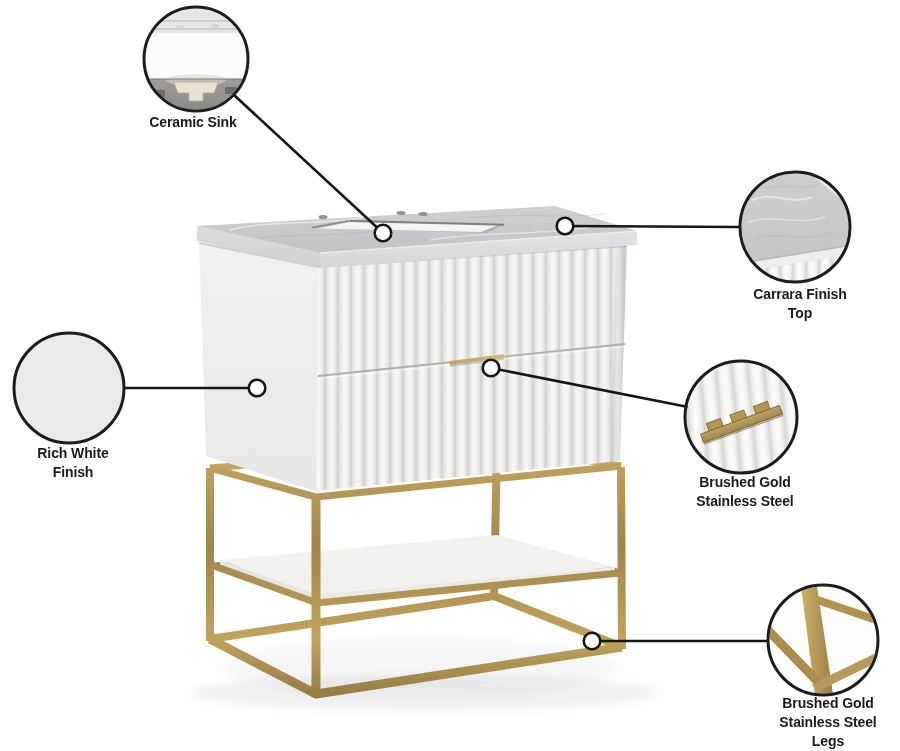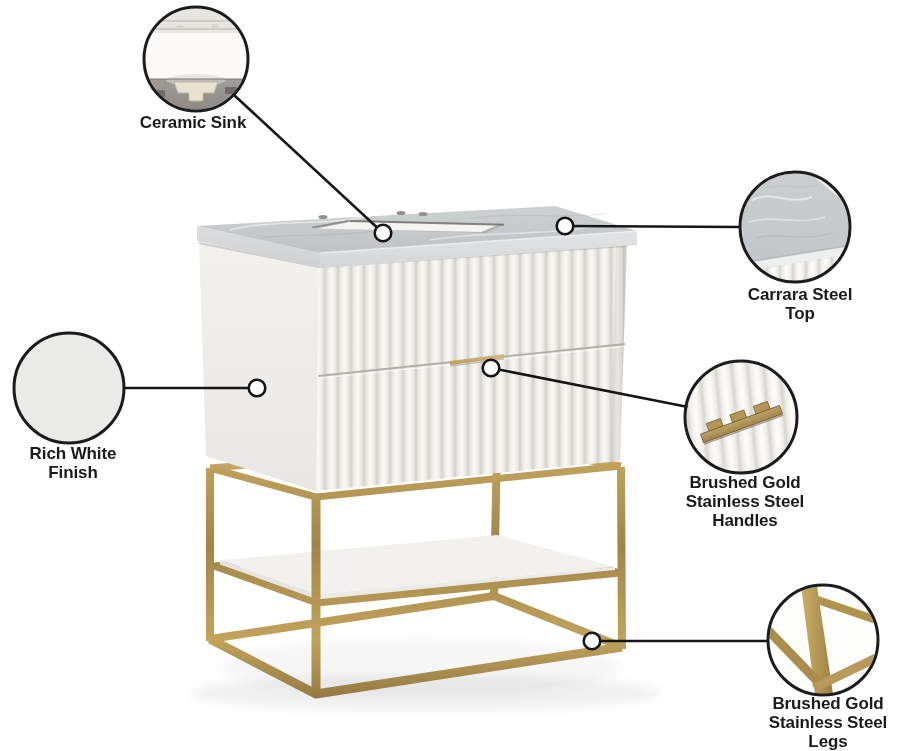--- a/index.html
+++ b/index.html
@@ -3,21 +3,21 @@
 <meta charset="utf-8">
 <style>
   html,body{margin:0;padding:0;background:#ffffff;}
   .stage{
     position:relative;width:900px;height:751px;background:#ffffff;
     overflow:hidden;font-family:"Liberation Sans", sans-serif;
   }
   .scene-svg{position:absolute;left:0;top:0;}
   .callout-label{
     position:absolute;width:170px;text-align:center;
-    font-size:17px;font-weight:600;line-height:19px;color:#1a1a1a;
+    font-size:14px;font-weight:600;line-height:19px;color:#1a1a1a;
     letter-spacing:-0.1px;
   }
 </style>
 </head>
 <body>
 
 <div class="stage">
 
 <svg class="scene-svg" width="900" height="751" viewBox="0 0 900 751">
   <defs>
@@ -250,33 +250,32 @@
     </g>
     <circle cx="823" cy="640" r="55" fill="none" stroke="#1c1c1c" stroke-width="3"></circle>
   </g>
 </svg>
 
 <div class="callout-label" style="left:108px;top:113px;">
   <div>Ceramic Sink</div>
 </div>
 
 <div class="callout-label" style="left:715px;top:285px;">
-  <div>Carrara Steel</div>
+  <div>Carrara Finish</div>
   <div>Top</div>
 </div>
 
 <div class="callout-label" style="left:-12px;top:444px;">
   <div>Rich White</div>
   <div>Finish</div>
 </div>
 
 <div class="callout-label" style="left:660px;top:473px;">
   <div>Brushed Gold</div>
   <div>Stainless Steel</div>
-  <div>Handles</div>
 </div>
 
 <div class="callout-label" style="left:743px;top:694px;">
   <div>Brushed Gold</div>
   <div>Stainless Steel</div>
   <div>Legs</div>
 </div>
 
 </div>
 

